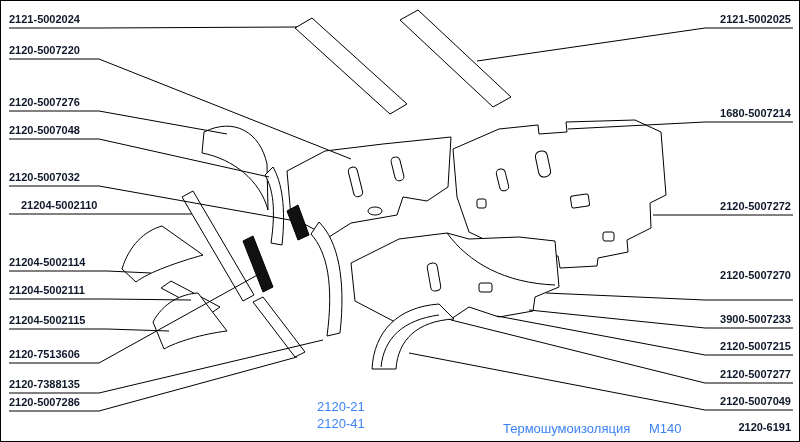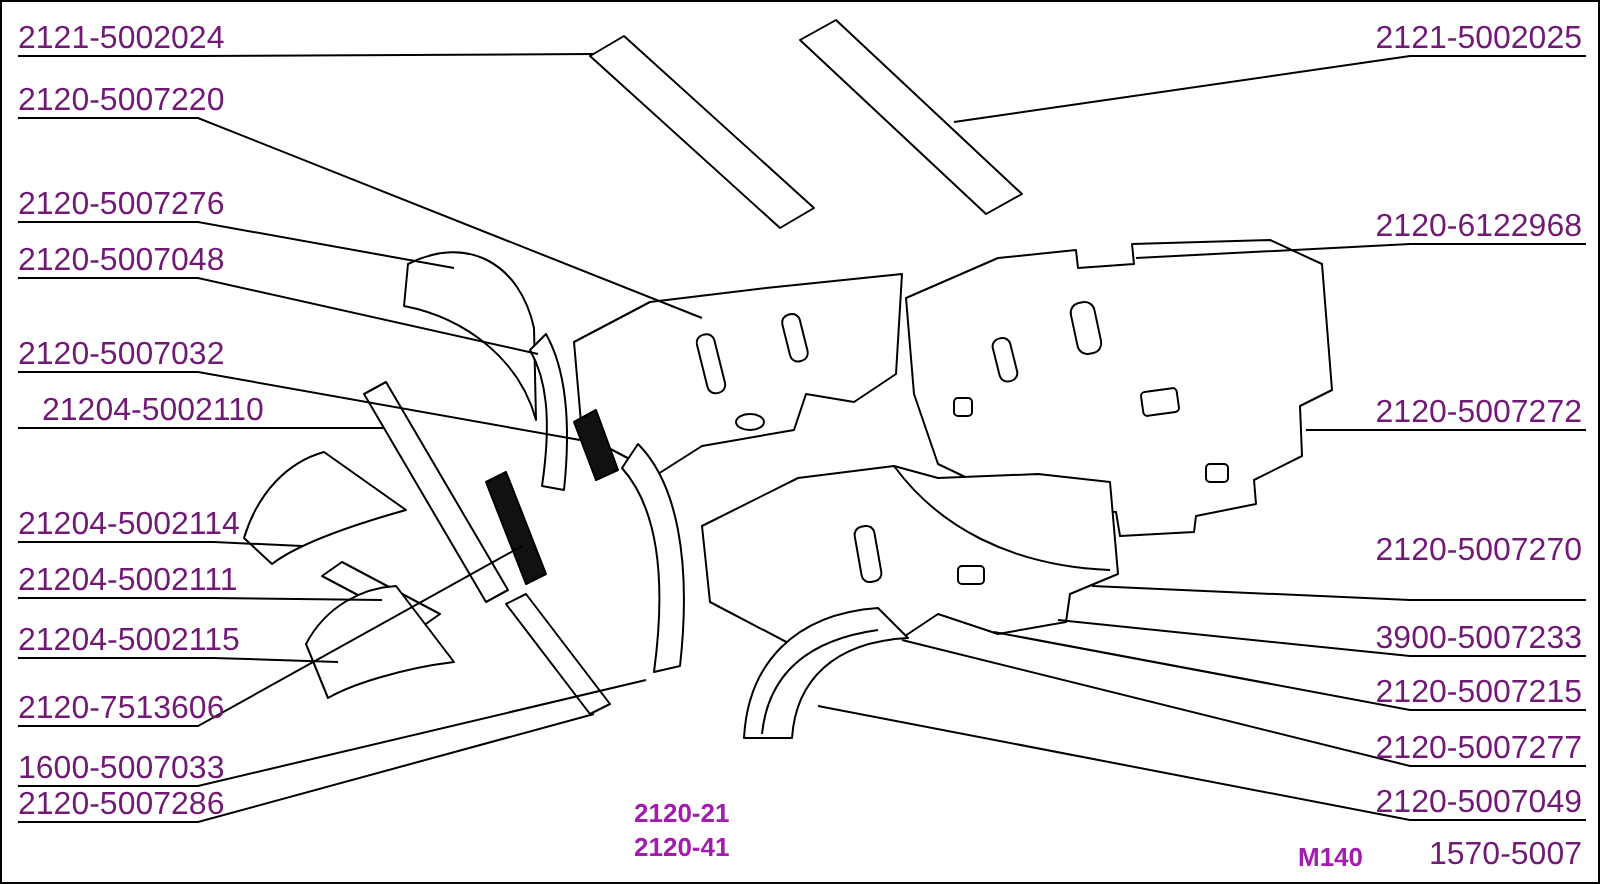--- a/index.html
+++ b/index.html
@@ -8,32 +8,32 @@
     width:800px; height:442px;
     background:#ffffff;
     border:1px solid #000;
     box-sizing:border-box;
     font-family:"Liberation Sans", sans-serif;
     overflow:hidden;
   }
   .draw { position:absolute; left:0; top:0; }
   .lbl {
     position:absolute;
-    font-size:16px;
-    font-weight:normal;
+    font-size:11px;
+    font-weight:bold;
     line-height:13px;
-    color:#701a75;
+    color:#0f172a;
     white-space:nowrap;
   }
   .lbl.right { text-align:left; }
   .caption {
     position:absolute;
     font-size:13px;
-    font-weight:bold;
-    color:#a21caf;
+    font-weight:normal;
+    color:#3b82f6;
     white-space:nowrap;
   }
 </style>
 </head>
 <body>
 
 <div class="page">
 
   <svg class="draw" width="800" height="442" viewBox="0 0 800 442">
 
@@ -101,30 +101,31 @@
   <div class="lbl" style="left:8px; top:12px">2121-5002024</div>
   <div class="lbl" style="left:8px; top:43px">2120-5007220</div>
   <div class="lbl" style="left:8px; top:95px">2120-5007276</div>
   <div class="lbl" style="left:8px; top:123px">2120-5007048</div>
   <div class="lbl" style="left:8px; top:170px">2120-5007032</div>
   <div class="lbl" style="left:20px; top:198px">21204-5002110</div>
   <div class="lbl" style="left:8px; top:255px">21204-5002114</div>
   <div class="lbl" style="left:8px; top:283px">21204-5002111</div>
   <div class="lbl" style="left:8px; top:313px">21204-5002115</div>
   <div class="lbl" style="left:8px; top:347px">2120-7513606</div>
-  <div class="lbl" style="left:8px; top:377px">1600-5007033</div>
+  <div class="lbl" style="left:8px; top:377px">2120-7388135</div>
   <div class="lbl" style="left:8px; top:395px">2120-5007286</div>
 
   <div class="lbl right" style="right:8px; top:12px">2121-5002025</div>
-  <div class="lbl right" style="right:8px; top:106px">2120-6122968</div>
+  <div class="lbl right" style="right:8px; top:106px">1680-5007214</div>
   <div class="lbl right" style="right:8px; top:199px">2120-5007272</div>
   <div class="lbl right" style="right:8px; top:268px">2120-5007270</div>
   <div class="lbl right" style="right:8px; top:312px">3900-5007233</div>
   <div class="lbl right" style="right:8px; top:339px">2120-5007215</div>
   <div class="lbl right" style="right:8px; top:367px">2120-5007277</div>
   <div class="lbl right" style="right:8px; top:394px">2120-5007049</div>
 
   <div class="caption" style="left:316px; top:398px">2120-21</div>
   <div class="caption" style="left:316px; top:415px">2120-41</div>
+  <div class="caption" style="left:502px; top:420px">Термошумоизоляция</div>
   <div class="caption" style="left:648px; top:420px">М140</div>
-  <div class="lbl right" style="right:8px; top:420px">1570-5007</div>
+  <div class="lbl right" style="right:8px; top:420px">2120-6191</div>
 
 </div>
 
 </body></html>

